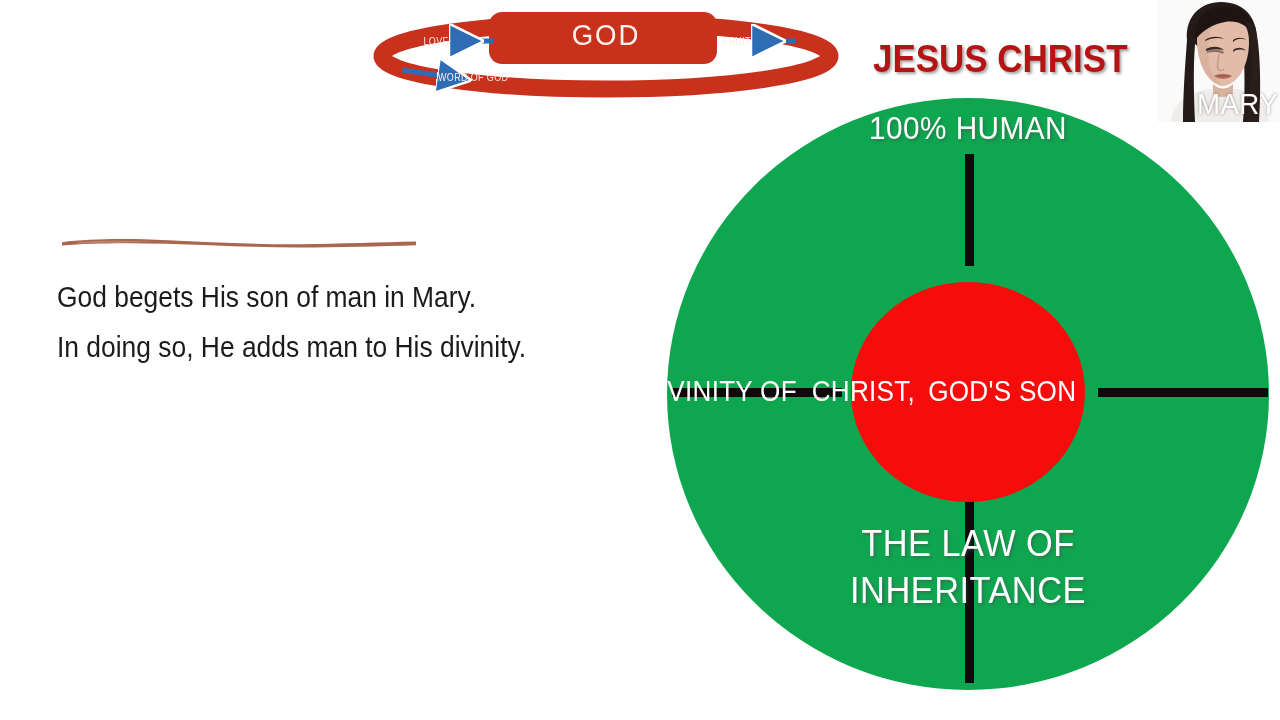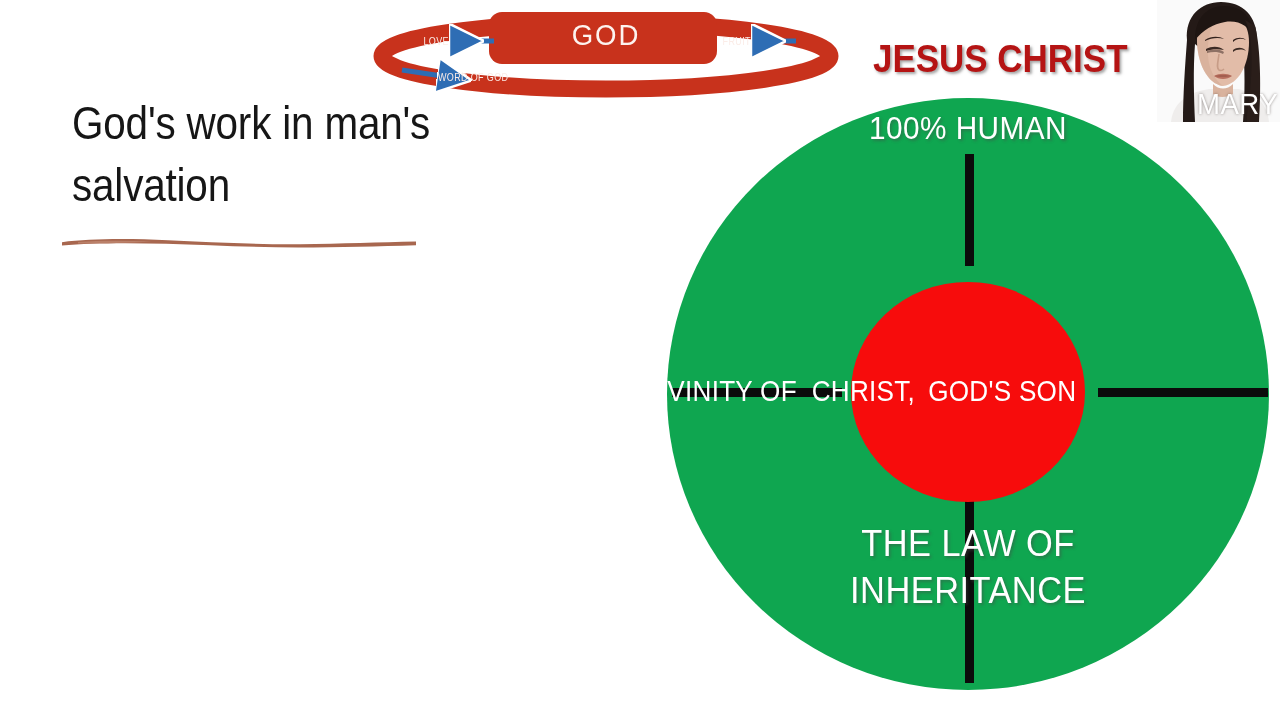--- a/index.html
+++ b/index.html
@@ -238,35 +238,35 @@
       <line x1="122" y1="39" x2="82" y2="39" stroke="#2E6DB4" stroke-width="5" marker-end="url(#arrowL)"></line>
       <line x1="30" y1="68" x2="70" y2="74" stroke="#2E6DB4" stroke-width="5" marker-end="url(#arrowR)"></line>
       <line x1="424" y1="39" x2="384" y2="39" stroke="#2E6DB4" stroke-width="5" marker-end="url(#arrowL)"></line>
     </svg>
     <div class="god-label">GOD</div>
     <div class="ring-label love">LOVE</div>
     <div class="ring-label word-of-god">WORD OF GOD</div>
     <div class="ring-label fruit">FRUIT</div>
   </div>
 
-  <div class="title-block">
-    <div class="slide-title">God's work in man's
-salvation</div>
-  </div>
 
   <div class="brown-rule">
     <svg width="358" height="16" viewBox="0 0 358 16" xmlns="http://www.w3.org/2000/svg">
       <path d="M2,8.2 C30,4.4 70,4.6 108,6.2 C150,8.0 196,10.6 240,10.2
                C282,9.8 320,8.4 356,7.6 C356,9.8 356,10.8 356,11.2
                C318,12.2 280,13.4 238,13.4 C194,13.4 148,11.2 106,9.8
                C68,8.6 30,9.0 2,11.4 Z" fill="#A8674F"></path>
       <path d="M18,8.0 C40,6.4 66,6.6 92,7.6 C70,9.0 42,9.4 18,9.6 Z" fill="#C08872" opacity="0.75"></path>
     </svg>
   </div>
 
+  <div class="body-block">
+    <div class="body-line">God begets His son of man in Mary.</div>
+    <div class="body-line">In doing so, He adds man to His divinity.</div>
+  </div>
 
   <div class="jesus-christ">JESUS CHRIST</div>
 
   <div class="mary-card">
     <svg width="123" height="122" viewBox="0 0 123 122" xmlns="http://www.w3.org/2000/svg">
       <rect x="0" y="0" width="123" height="122" fill="#FAFAFA"></rect>
 
       <path d="M14,122 C16,102 32,92 52,89 L82,89 C100,94 110,104 112,122 Z" fill="#EFEDEC"></path>
 
       <path d="M30,40 C28,16 44,2 64,2 C86,2 100,16 100,40

